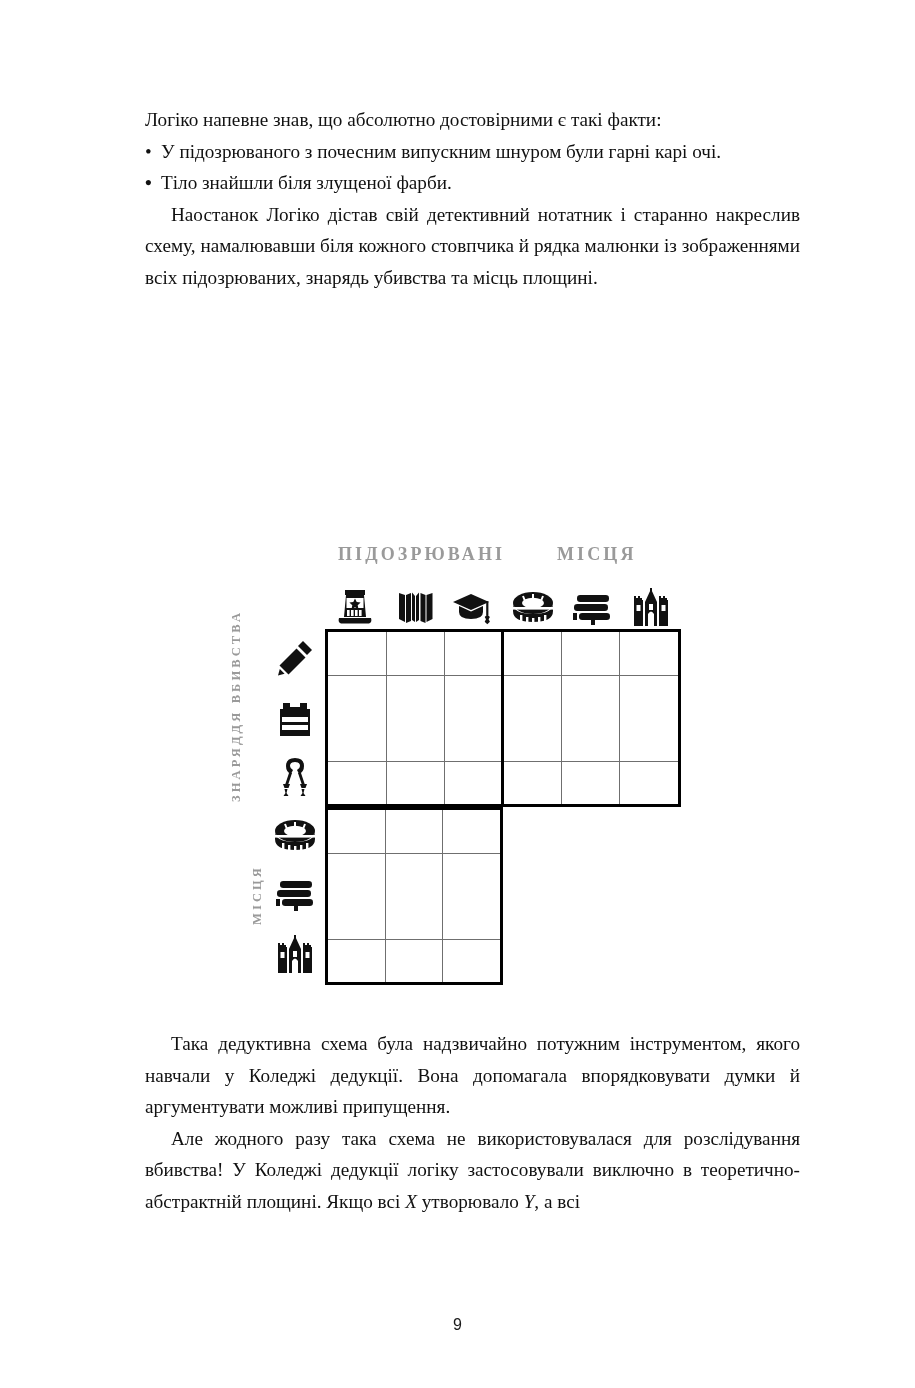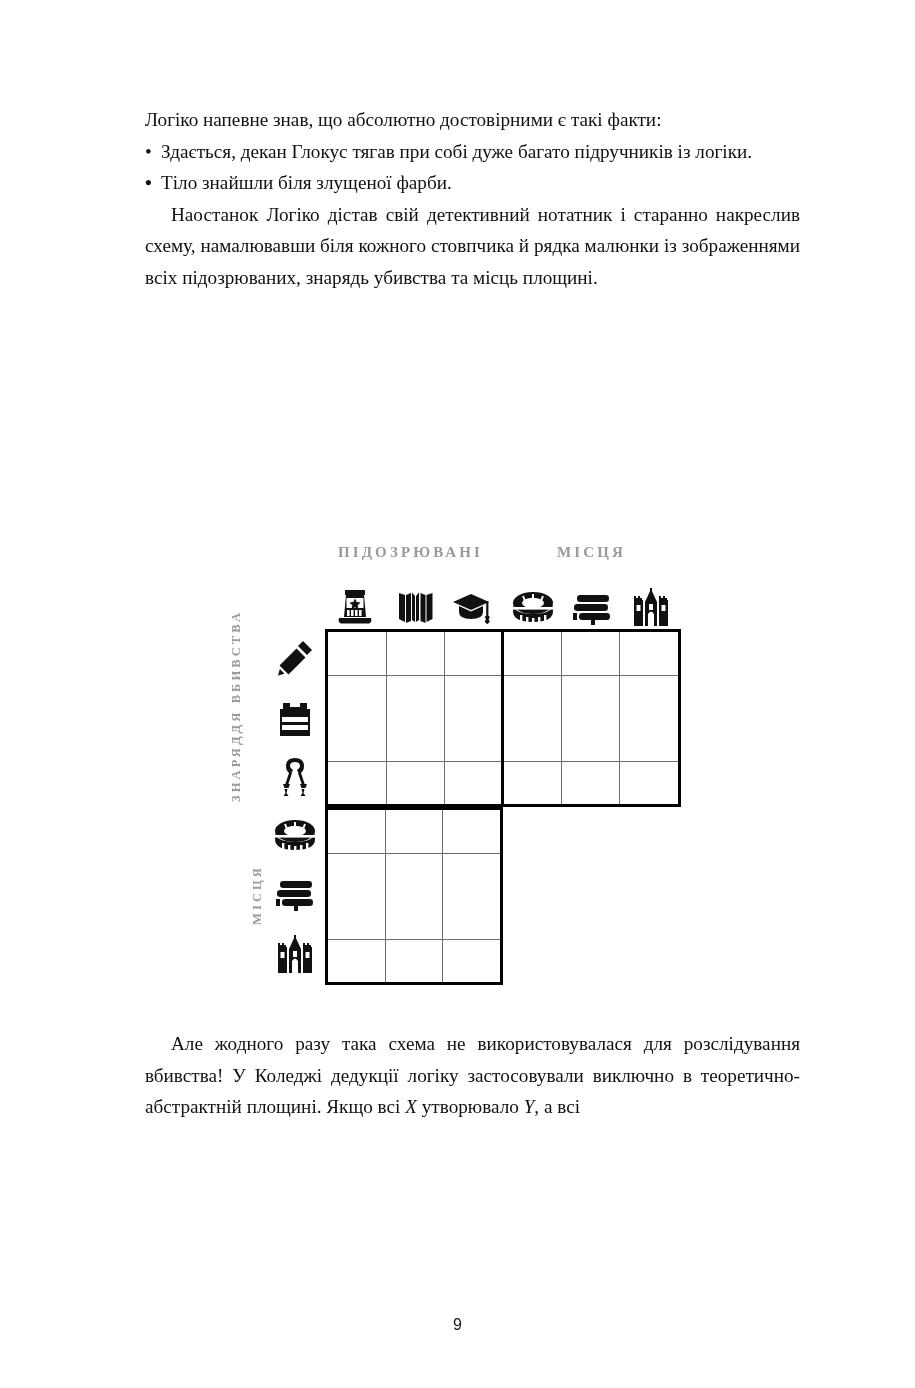--- a/index.html
+++ b/index.html
@@ -76,21 +76,21 @@
     left: 0;
     top: 540px;
     width: 915px;
     height: 460px;
   }
 
   
   .col-caption {
     position: absolute;
     font-family: "Liberation Serif", "DejaVu Serif", serif;
-    font-size: 15px;
+    font-size: 18px;
     letter-spacing: 3.1px;
     color: #9a9a9a;
     font-weight: bold;
     white-space: nowrap;
   }
   #caption-suspects { left: 338px; top: 4px; }
   #caption-places-top { left: 557px; top: 4px; }
 
   
   .row-caption {
@@ -206,21 +206,21 @@
 </head>
 <body>
 
 <div class="page">
 
   <div class="textcol" id="top-text">
 
     <p class="para noindent">Логіко напевне знав, що абсолютно достовірними є такі факти:</p>
 
     <ul class="bullet-list">
-      <li>Здається, декан Глокус тягав при собі дуже багато підручників із логіки.</li>
+      <li>У підозрюваного з почесним випускним шнуром були гарні карі очі.</li>
       <li class="last-item">Тіло знайшли біля злущеної фарби.</li>
     </ul>
 
     <p class="para indent">Наостанок Логіко дістав свій детективний нотатник і старанно накреслив схему, намалювавши біля кожного стовпчика й рядка малюнки із зображеннями всіх підозрюваних, знарядь убивства та місць площині.</p>
   </div>
 
   <div id="grid-figure">
 
     <div class="col-caption" id="caption-suspects">ПІДОЗРЮВАНІ</div>
     <div class="col-caption" id="caption-places-top">МІСЦЯ</div>
@@ -448,18 +448,19 @@
             <td></td>
             <td></td>
             <td></td>
           </tr>
         </tbody>
       </table>
     </div>
   </div>
 
   <div class="textcol" id="bottom-text">
+    <p class="para indent">Така дедуктивна схема була надзвичайно потужним інструментом, якого навчали у Коледжі дедукції. Вона допомагала впорядковувати думки й аргументувати можливі припущення.</p>
     <p class="para indent"><span>Але жодного разу така схема не використовувалася для розслідування вбивства! У Коледжі дедукції логіку застосовували виключно в теоретично-абстрактній площині. Якщо всі </span><span class="ital">X</span><span> утворювало </span><span class="ital">Y</span><span>, а всі</span></p>
   </div>
 
   <div id="page-number">9</div>
 
 </div>
 
 </body></html>

